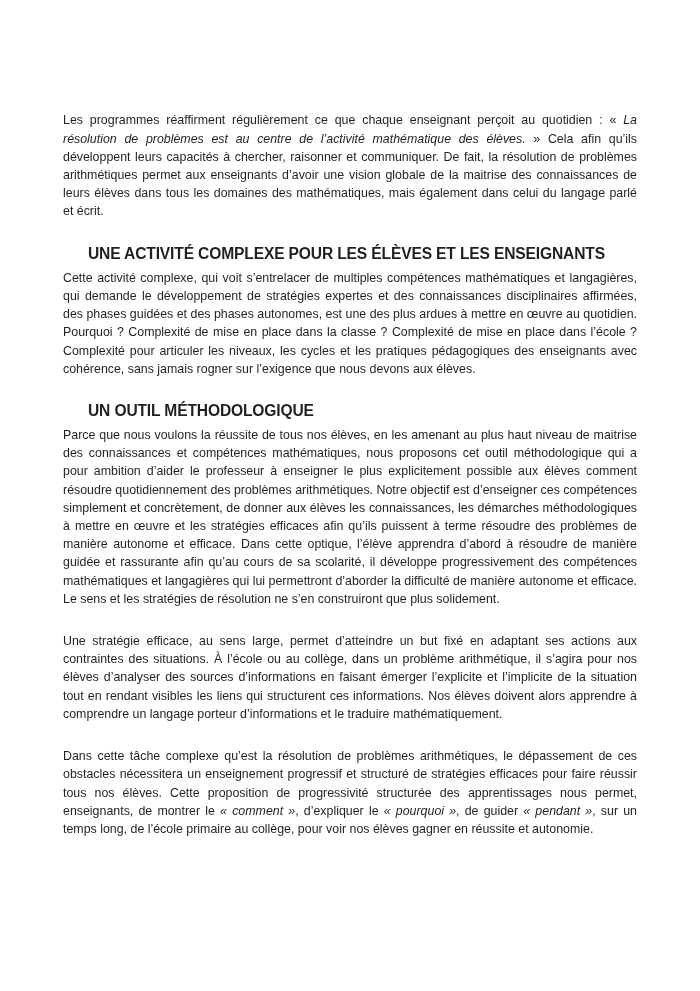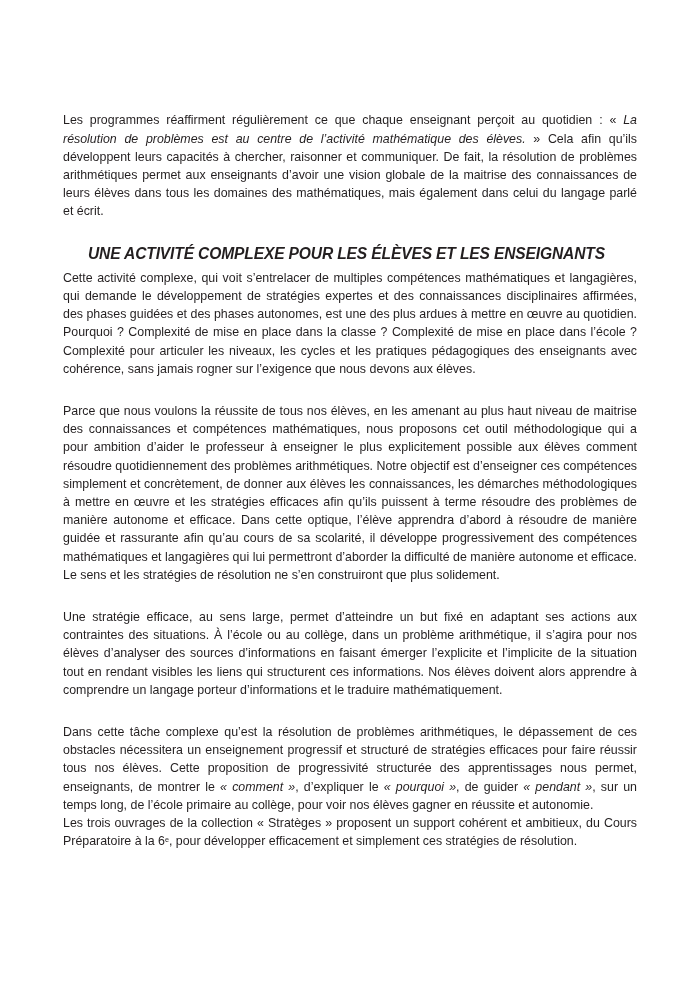--- a/index.html
+++ b/index.html
@@ -86,21 +86,21 @@
     font-size: 15.6px;
     letter-spacing: -0.15px;
     line-height: 1.1;
     color: #231f20;
     text-transform: uppercase;
   }
 
   .section {
     margin-top: 24px;
   }
-  .section .section-heading { margin-bottom: 7px; font-style: italic; }
+  .section .section-heading { margin-bottom: 7px; }
 
   em.quote-it {
     font-style: italic;
   }
 
   sup.ordinal {
     font-size: 0.58em;
     vertical-align: 0.42em;
     line-height: 0;
   }
@@ -120,27 +120,27 @@
   </h1>
 
   <p class="body-text lead"><span>Les programmes réaffirment régulièrement ce que chaque enseignant perçoit au quotidien : « </span><em class="quote-it">La résolution de problèmes est au centre de l’activité mathématique des élèves.</em><span> » Cela afin qu’ils développent leurs capacités à chercher, raisonner et communiquer. De fait, la résolution de problèmes arithmétiques permet aux enseignants d’avoir une vision globale de la maitrise des connaissances de leurs élèves dans tous les domaines des mathématiques, mais également dans celui du langage parlé et écrit.</span></p>
 
   <div class="section">
     <h2 class="section-heading">UNE ACTIVITÉ COMPLEXE POUR LES ÉLÈVES ET LES ENSEIGNANTS</h2>
     <p class="body-text">Cette activité complexe, qui voit s’entrelacer de multiples compétences mathématiques et langagières, qui demande le développement de stratégies expertes et des connaissances disciplinaires affirmées, des phases guidées et des phases autonomes, est une des plus ardues à mettre en œuvre au quotidien. Pourquoi ? Complexité de mise en place dans la classe ? Complexité de mise en place dans l’école ? Complexité pour articuler les niveaux, les cycles et les pratiques pédagogiques des enseignants avec cohérence, sans jamais rogner sur l’exigence que nous devons aux élèves.</p>
   </div>
 
   <div class="section">
+    <h2 class="section-heading">UN OUTIL MÉTHODOLOGIQUE</h2>
     <p class="body-text">Parce que nous voulons la réussite de tous nos élèves, en les amenant au plus haut niveau de maitrise des connaissances et compétences mathématiques, nous proposons cet outil méthodologique qui a pour ambition d’aider le professeur à enseigner le plus explicitement possible aux élèves comment résoudre quotidiennement des problèmes arithmétiques. Notre objectif est d’enseigner ces compétences simplement et concrètement, de donner aux élèves les connaissances, les démarches méthodologiques à mettre en œuvre et les stratégies efficaces afin qu’ils puissent à terme résoudre des problèmes de manière autonome et efficace. Dans cette optique, l’élève apprendra d’abord à résoudre de manière guidée et rassurante afin qu’au cours de sa scolarité, il développe progressivement des compétences mathématiques et langagières qui lui permettront d’aborder la difficulté de manière autonome et efficace. Le sens et les stratégies de résolution ne s’en construiront que plus solidement.</p>
   </div>
 
   <div class="section">
     <p class="body-text">Une stratégie efficace, au sens large, permet d’atteindre un but fixé en adaptant ses actions aux contraintes des situations. À l’école ou au collège, dans un problème arithmétique, il s’agira pour nos élèves d’analyser des sources d’informations en faisant émerger l’explicite et l’implicite de la situation tout en rendant visibles les liens qui structurent ces informations. Nos élèves doivent alors apprendre à comprendre un langage porteur d’informations et le traduire mathématiquement.</p>
   </div>
 
   <div class="section">
 
     <p class="body-text"><span>Dans cette tâche complexe qu’est la résolution de problèmes arithmétiques, le dépassement de ces obstacles nécessitera un enseignement progressif et structuré de stratégies efficaces pour faire réussir tous nos élèves. Cette proposition de progressivité structurée des apprentissages nous permet, enseignants, de montrer le </span><em class="quote-it">« comment »</em><span>, d’expliquer le </span><em class="quote-it">« pourquoi »</em><span>, de guider </span><em class="quote-it">« pendant »</em><span>, sur un temps long, de l’école primaire au collège, pour voir nos élèves gagner en réussite et autonomie.</span></p>
 
-    <p class="body-text para-tight"><span>Les trois ouvrages de la collection « Stratèges » proposent un support cohérent et ambitieux, du Cours Préparatoire à la 6</span><sup class="ordinal">e</sup><span>, pour développer efficacement et simplement ces stratégies de résolution.</span></p>
   </div>
 
 </div>
 
 </body></html>

